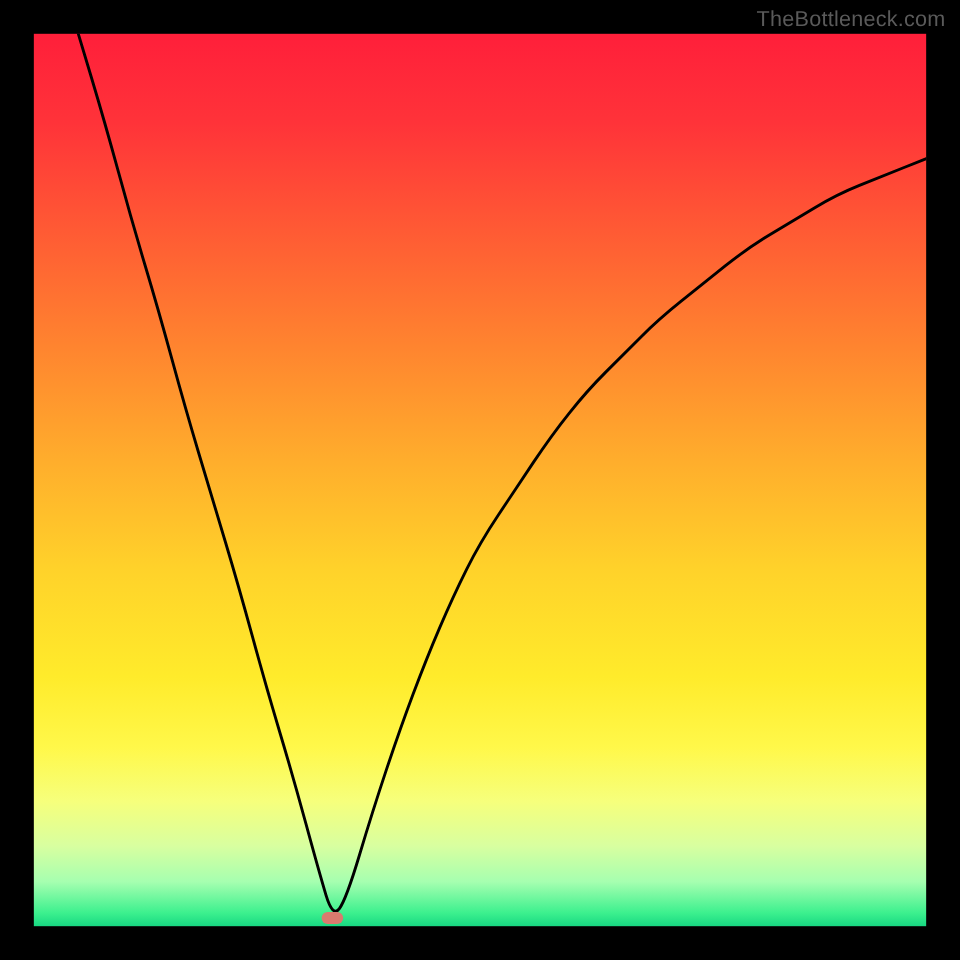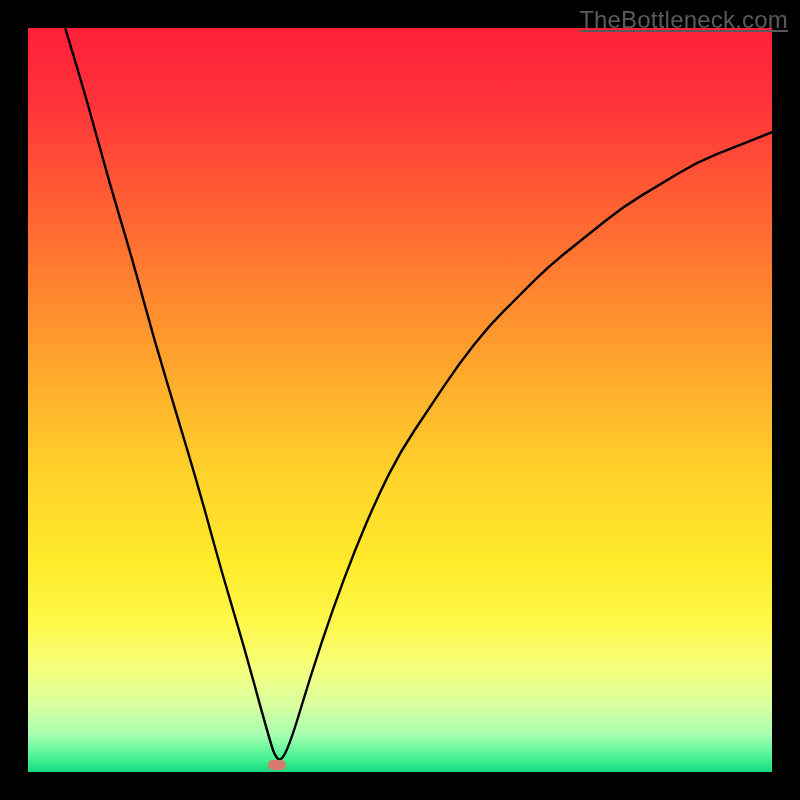--- a/index.html
+++ b/index.html
@@ -31,25 +31,24 @@
     left: 0;
     top: 0;
     width: 100%;
     height: 100%;
   }
   .watermark {
     position: absolute;
     top: 6px;
     right: 12px;
     color: #5a5a5a;
-    font-size: 24px;
+    font-size: 18px;
     letter-spacing: 0.2px;
     font-weight: 400;
     user-select: none;
-    text-decoration: underline;
   }
   .marker {
     position: absolute;
     width: 18px;
     height: 10px;
     border-radius: 5px;
     background: #d97a6e;
     transform: translate(-50%, -50%);
   }
 </style>

